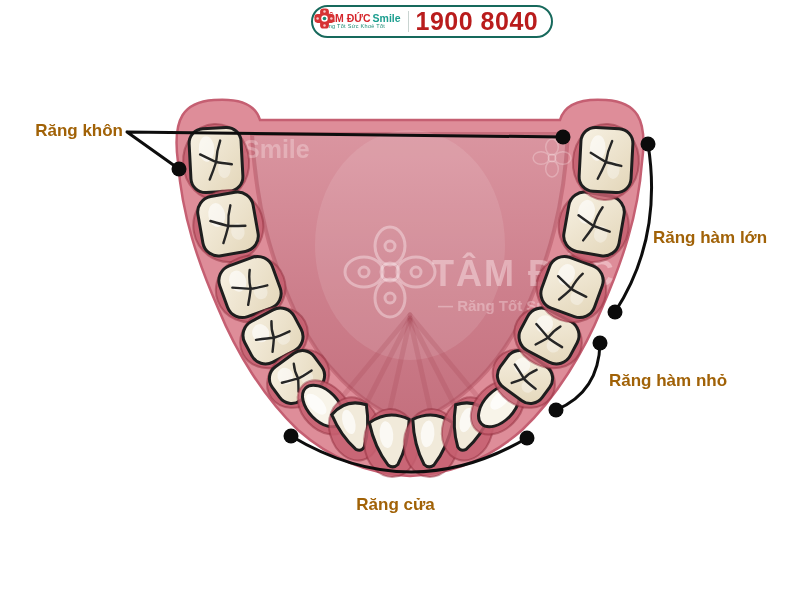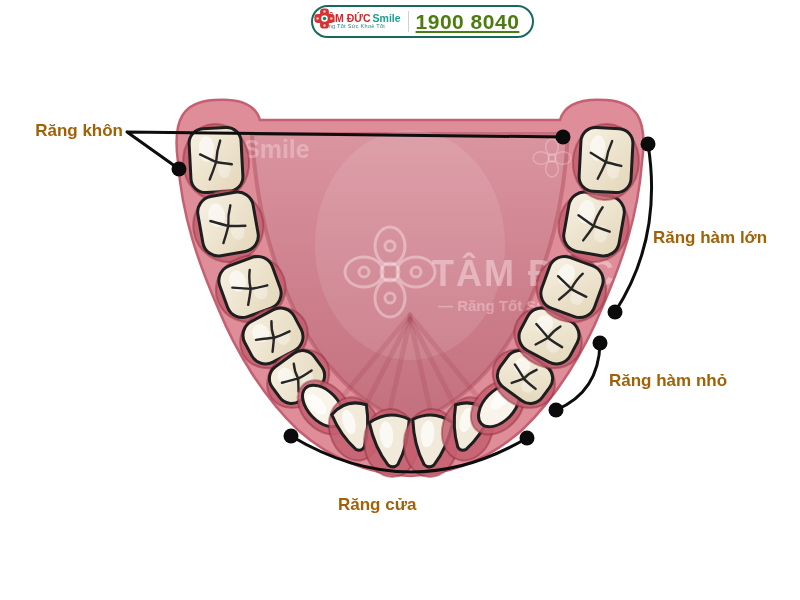--- a/index.html
+++ b/index.html
@@ -11,28 +11,28 @@
   .logo-pill{position:absolute;left:311px;top:5px;height:33px;min-width:186px;
     background:#ffffff;border:2.5px solid #17695c;border-radius:19px;
     display:flex;align-items:center;gap:7px;padding:0 13px 0 8px;box-sizing:border-box;}
   .logo-left{display:flex;align-items:center;gap:5px;}
   .brand-text{display:flex;flex-direction:column;line-height:1.05;}
   .brand-line{font-size:10.5px;font-weight:bold;white-space:nowrap;}
   .brand-primary{color:#d5262c;}
   .brand-secondary{color:#1b9e8f;margin-left:2px;}
   .brand-tagline{font-size:5.5px;color:#1b8a74;letter-spacing:.3px;white-space:nowrap;}
   .logo-divider{width:1px;height:21px;background:#c9d4d1;}
-  .phone{font-size:21px;font-weight:bold;color:#4d7c0f;letter-spacing:.5px;white-space:nowrap;text-decoration:underline;}
+  .phone{font-size:25px;font-weight:bold;color:#b91c1c;letter-spacing:.5px;white-space:nowrap;}
 
   
   .anno{position:absolute;font-size:17px;font-weight:bold;color:#a16207;white-space:nowrap;}
   .anno-wisdom{left:28px;top:121px;width:95px;text-align:right;}
   .anno-molars{left:653px;top:228px;}
   .anno-premolars{left:609px;top:371px;}
-  .anno-incisors{left:338px;top:495px;width:115px;text-align:left;}
+  .anno-incisors{left:338px;top:495px;width:115px;text-align:center;}
 
   svg{position:absolute;left:0;top:0;}
 </style>
 </head>
 <body>
 
 <div class="stage">
 
   <div class="logo-pill">
     <div class="logo-left">

